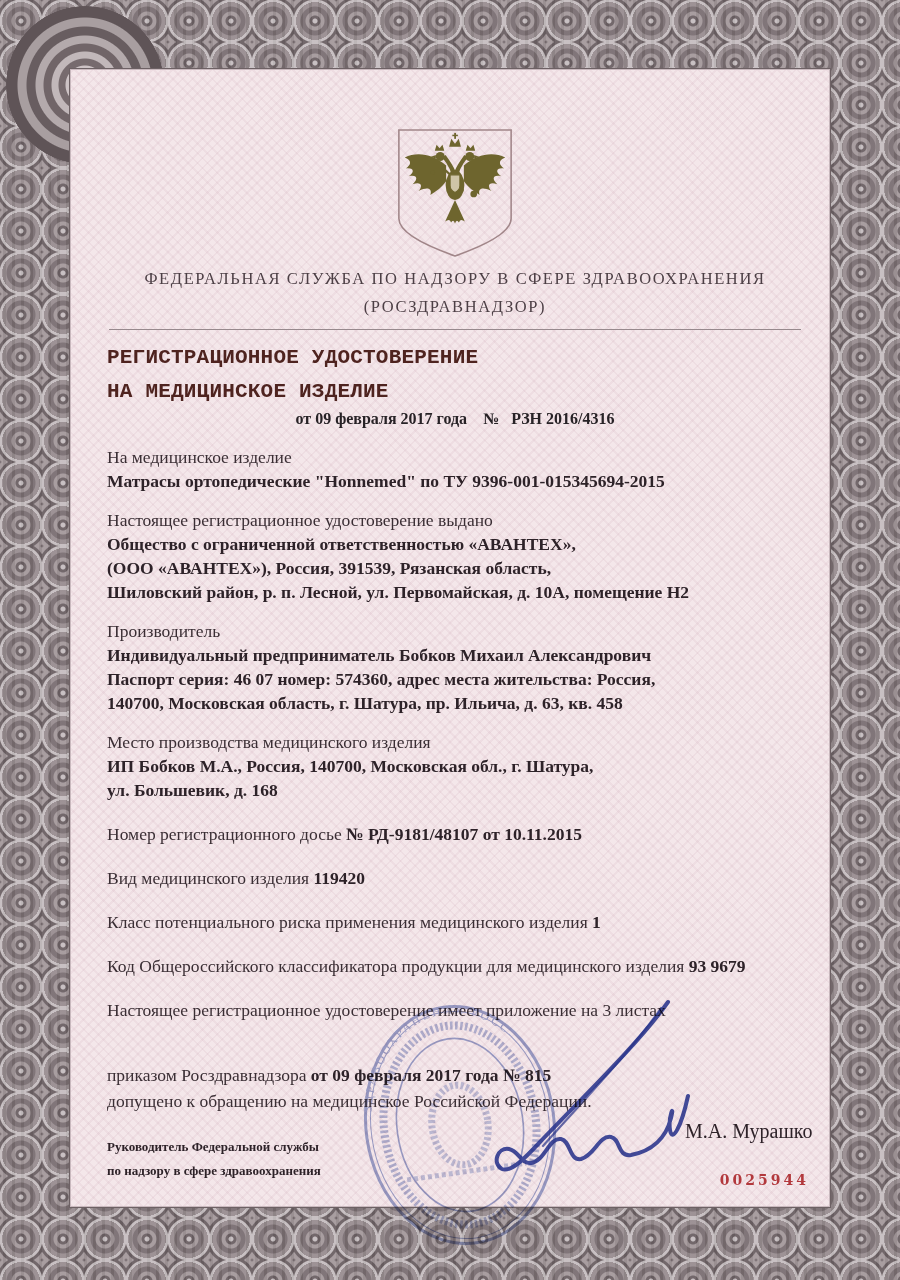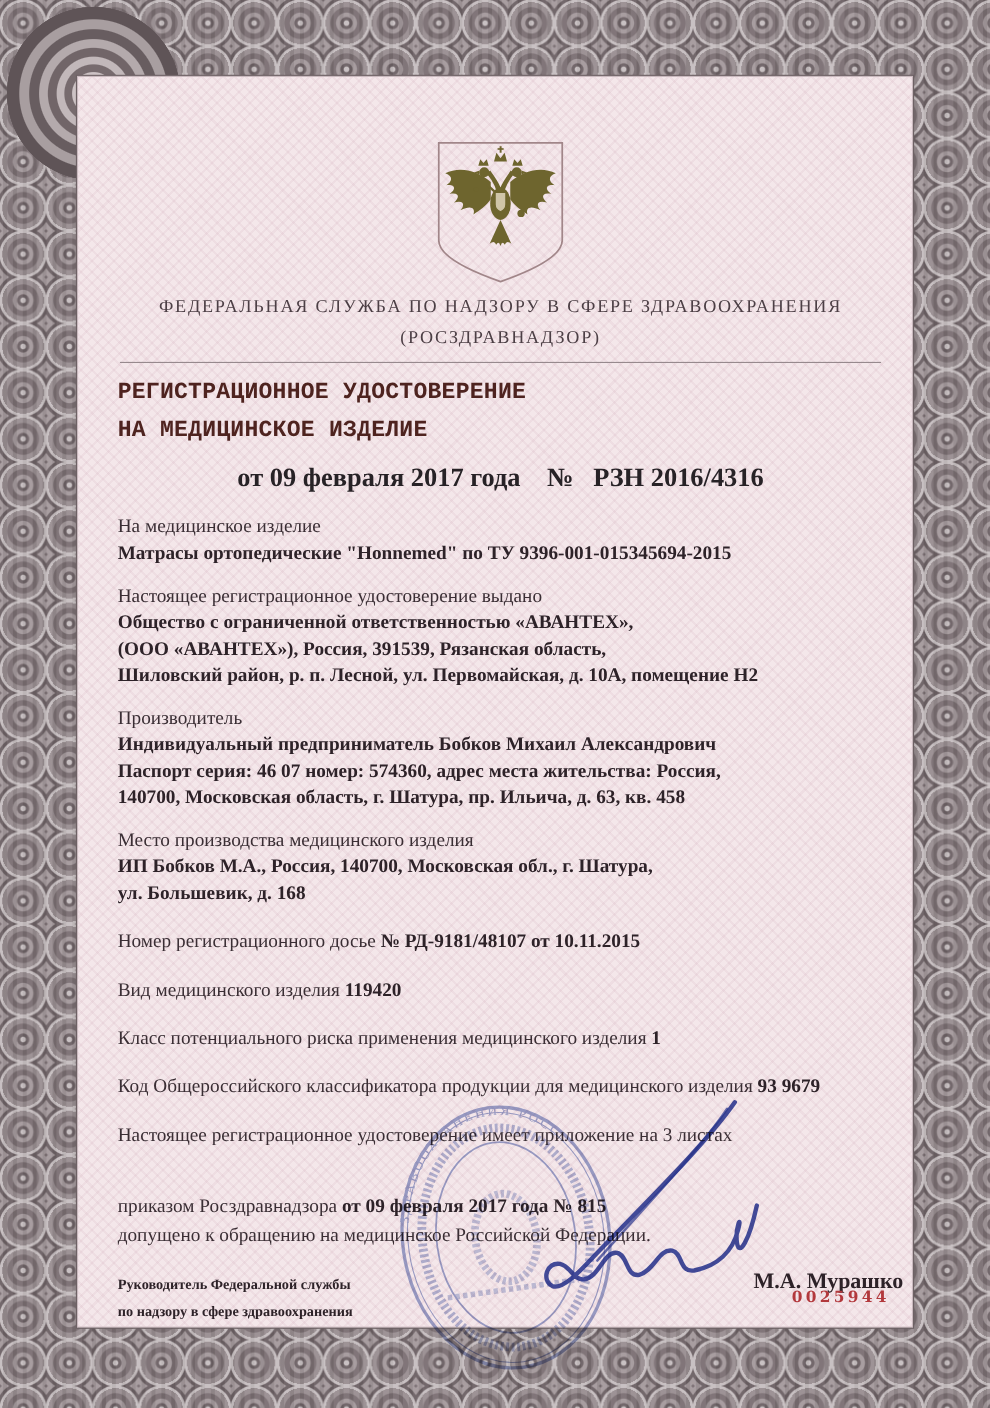--- a/index.html
+++ b/index.html
@@ -29,34 +29,34 @@
   .content{position:absolute;inset:0;padding:0 26px 0 36px;}
 
   .emblem{width:128px;height:138px;margin:54px auto 4px;display:block;}
 
   .agency{margin-top:6px;text-align:center;font-size:16.5px;line-height:22px;
           letter-spacing:1.6px;color:#4c3f45;}
   .divider{height:1px;background:#97898d;margin:11px 2px 0 2px;}
 
   .title{margin-top:11px;font-weight:bold;font-size:21px;
          line-height:34px;color:#4e231f;letter-spacing:.2px;font-family:Liberation Mono, monospace;}
-  .dateline{text-align:center;font-weight:bold;font-size:24px;color:#272226;margin-top:13px;}
+  .dateline{text-align:center;font-weight:bold;font-size:16px;color:#272226;margin-top:1px;}
 
   .body-block{margin-top:2px;}
   .line{font-size:17.5px;line-height:24px;color:#3a2e34;}
   .line .b{font-weight:bold;color:#2d2228;}
   .para{margin-top:15px;}
   .para.first{margin-top:17px;}
   .para.single{margin-top:20px;}
 
   .order{margin-top:40px;}
   .order .line{line-height:26px;}
   .signer-title{margin-top:21px;font-weight:bold;font-size:13px;line-height:24px;color:#2d2228;}
 
-  .signer-name{position:absolute;left:614px;top:1084px;font-weight:bold;
+  .signer-name{position:absolute;left:614px;top:1050px;font-weight:normal;
                font-size:20px;color:#2d2228;text-align:right;}
   .serial{position:absolute;right:20px;top:1102px;color:#b2383c;font-weight:bold;
           font-size:14px;letter-spacing:3px;font-family:"DejaVu Serif",serif;}
 
   .overlay{position:absolute;inset:0;pointer-events:none;mix-blend-mode:multiply;}
 </style>
 </head>
 <body>
 
 <div class="stage">

